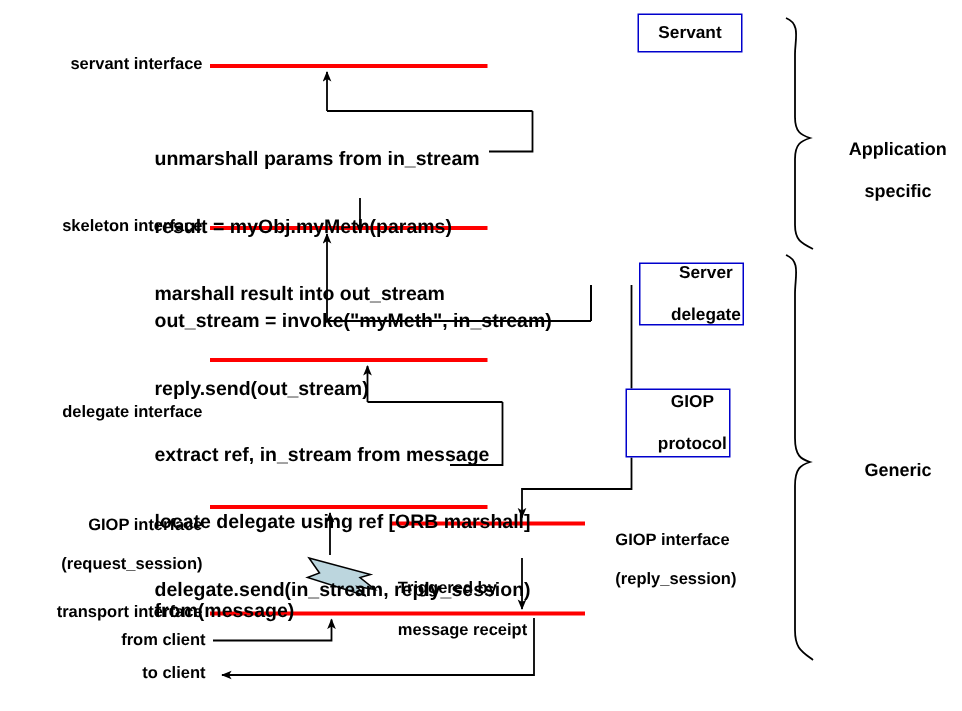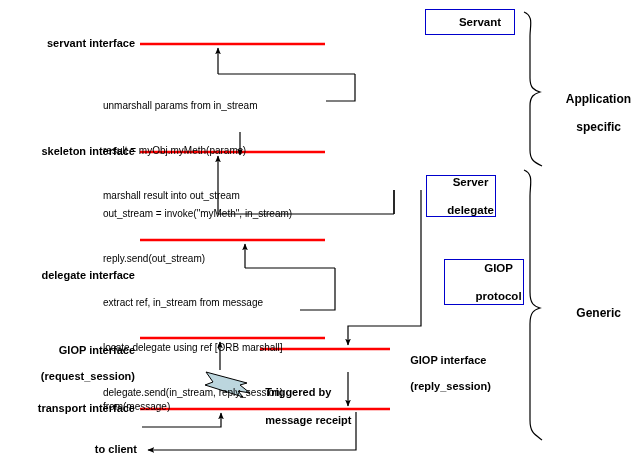--- a/index.html
+++ b/index.html
@@ -16,21 +16,21 @@
     font-size:11px;font-weight:bold;
     line-height:13px;
     white-space:pre;
     color:#000;
   }
   .lbl.right{text-align:right;}
   .lbl.left{text-align:left;}
 
   .code{
     position:absolute;
-    font-size:10px;font-weight:normal;line-height:15px;
+    font-size:13px;font-weight:bold;line-height:15px;
     white-space:pre;color:#000;
   }
 
   .box{
     position:absolute;
     border:1px solid #0000cc;
     background:#ffffff;
     color:#000000;
     font-size:11.5px;font-weight:bold;
     line-height:14px;
@@ -122,20 +122,21 @@
     <span>(request_session)</span>
   </div>
 
   <div class="lbl left" style="left:398px;top:341px;width:140px;">
     <span>GIOP interface</span><br>
     <span>(reply_session)</span>
   </div>
 
   <div class="lbl right" style="left:5px;top:402px;width:130px;">transport interface</div>
 
+  <div class="lbl right" style="left:5px;top:421px;width:132px;">from client</div>
 
   <div class="lbl right" style="left:5px;top:443px;width:132px;">to client</div>
 
   <div class="code" style="left:103px;top:68px;">
     <div>unmarshall params from in_stream</div>
     <div>result = myObj.myMeth(params)</div>
     <div>marshall result into out_stream</div>
   </div>
 
   <div class="code" style="left:103px;top:176px;">
@@ -146,31 +147,31 @@
   <div class="code" style="left:103px;top:265px;">
     <div>extract ref, in_stream from message</div>
     <div>locate delegate using ref [ORB marshall]</div>
     <div>delegate.send(in_stream, reply_session)</div>
   </div>
 
   <div class="code" style="left:103px;top:369px;">
     <div>from(message)</div>
   </div>
 
-  <div class="box" style="left:425px;top:9px;width:68px;height:24px;padding-left:20px;">Servant</div>
+  <div class="box" style="left:425px;top:9px;width:68px;height:24px;">Servant</div>
 
 
   <div class="box" style="left:426px;top:175px;width:68px;height:40px;">
     <div>
       <span>Server</span><br>
       <span>delegate</span>
     </div>
   </div>
 
-  <div class="box" style="left:444px;top:259px;width:68px;height:44px;padding-left:10px;">
+  <div class="box" style="left:417px;top:259px;width:68px;height:44px;">
     <div>
       <span>GIOP</span><br>
       <span>protocol</span>
     </div>
   </div>
 
   <div class="lbl left" style="left:253px;top:371px;width:130px;line-height:14px;">
     <span>Triggered by</span><br>
     <span>message receipt</span>
   </div>

